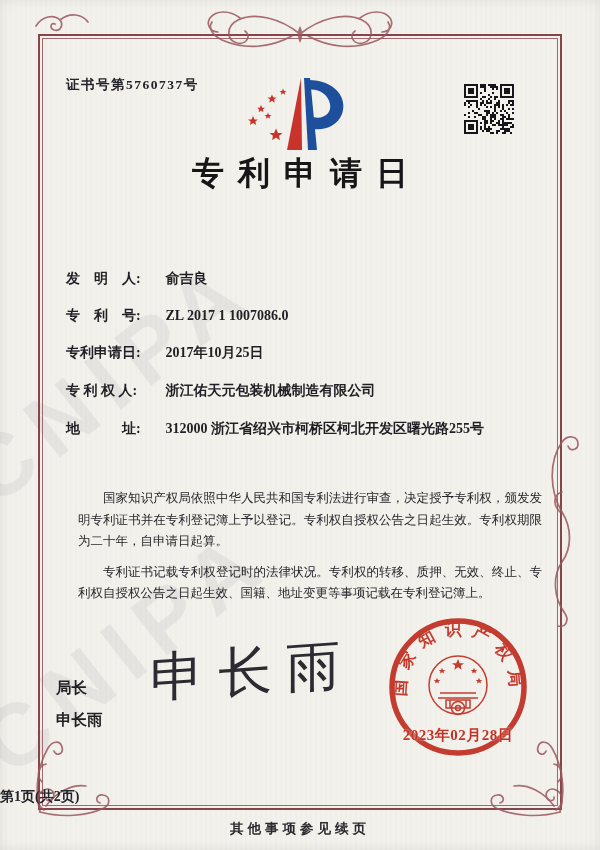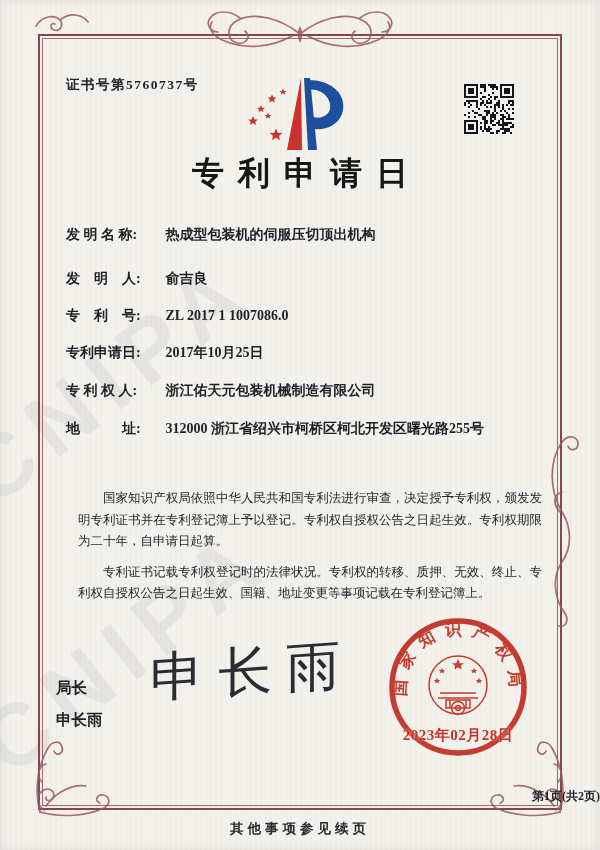--- a/index.html
+++ b/index.html
@@ -24,21 +24,21 @@
   .paras{left:62px;right:58px;top:488px;font-size:12.5px;line-height:1.72;color:#26262b;
          text-align:justify;font-weight:500;margin-left:16px;}
   .paras p{margin:0 0 9px 0;text-indent:2em;}
   .director-title{left:56px;top:678px;font-size:15.5px;font-weight:700;color:#1f1f24;text-align:center;}
   .director-name{left:56px;top:710px;font-size:15.5px;font-weight:700;color:#1f1f24;}
   .autograph{left:150px;top:634px;width:250px;font-size:54px;color:#2b2b31;
              transform:rotate(-4deg) skewX(-4deg);letter-spacing:14px;font-weight:400;}
   .seal-date{left:388px;top:726px;width:140px;text-align:center;color:#c23326;
              font-size:15px;font-weight:700;letter-spacing:.5px;
              text-shadow:0 0 2px rgba(243,241,236,.9);}
-  .page-no{left:0;right:0;top:788px;text-align:right;font-size:12px;font-weight:600;color:#23232a;padding-left:38px;}
+  .page-no{left:0;right:0;top:788px;text-align:left;font-size:14px;font-weight:600;color:#23232a;}
   .note{left:0;right:0;top:820px;text-align:center;font-size:13.5px;
         font-weight:600;letter-spacing:4px;color:#2a2a2f;}
   .watermark{color:rgba(110,118,132,.10);font-weight:700;font-family:"Liberation Sans","DejaVu Sans",sans-serif;
              pointer-events:none;user-select:none;}
   .wm2{left:-60px;top:330px;font-size:88px;transform:rotate(-38deg);letter-spacing:14px;}
   .wm3{left:-44px;top:600px;font-size:88px;transform:rotate(-38deg);letter-spacing:14px;}
   svg{display:block;}
   .orn{stroke:#9a575e;fill:none;stroke-width:1.7;stroke-linecap:round;opacity:.85;}
 </style>
 </head>
@@ -132,24 +132,20 @@
       <rect x="0.5" y="18.5" width="6" height="6"></rect>
     </g>
     <rect x="2" y="2" width="3" height="3" fill="#15151a"></rect>
     <rect x="20" y="2" width="3" height="3" fill="#15151a"></rect>
     <rect x="2" y="20" width="3" height="3" fill="#15151a"></rect>
     <path class="mods" fill="#15151a" d="M8 0h1v1h-1zM9 0h1v1h-1zM10 0h1v1h-1zM12 0h1v1h-1zM13 0h1v1h-1zM14 0h1v1h-1zM15 0h1v1h-1zM8 1h1v1h-1zM9 1h1v1h-1zM10 1h1v1h-1zM13 1h1v1h-1zM14 1h1v1h-1zM15 1h1v1h-1zM16 1h1v1h-1zM10 2h1v1h-1zM14 2h1v1h-1zM16 2h1v1h-1zM10 3h1v1h-1zM8 4h1v1h-1zM14 4h1v1h-1zM12 5h1v1h-1zM9 6h1v1h-1zM10 6h1v1h-1zM13 6h1v1h-1zM15 6h1v1h-1zM16 6h1v1h-1zM8 7h1v1h-1zM12 7h1v1h-1zM15 7h1v1h-1zM1 8h1v1h-1zM2 8h1v1h-1zM3 8h1v1h-1zM4 8h1v1h-1zM5 8h1v1h-1zM6 8h1v1h-1zM9 8h1v1h-1zM11 8h1v1h-1zM13 8h1v1h-1zM17 8h1v1h-1zM22 8h1v1h-1zM23 8h1v1h-1zM24 8h1v1h-1zM0 9h1v1h-1zM2 9h1v1h-1zM6 9h1v1h-1zM8 9h1v1h-1zM9 9h1v1h-1zM11 9h1v1h-1zM12 9h1v1h-1zM13 9h1v1h-1zM16 9h1v1h-1zM17 9h1v1h-1zM22 9h1v1h-1zM24 9h1v1h-1zM0 10h1v1h-1zM3 10h1v1h-1zM6 10h1v1h-1zM8 10h1v1h-1zM10 10h1v1h-1zM15 10h1v1h-1zM16 10h1v1h-1zM17 10h1v1h-1zM19 10h1v1h-1zM21 10h1v1h-1zM23 10h1v1h-1zM24 10h1v1h-1zM2 11h1v1h-1zM6 11h1v1h-1zM11 11h1v1h-1zM13 11h1v1h-1zM15 11h1v1h-1zM17 11h1v1h-1zM19 11h1v1h-1zM7 12h1v1h-1zM15 12h1v1h-1zM19 12h1v1h-1zM22 12h1v1h-1zM24 12h1v1h-1zM4 13h1v1h-1zM10 13h1v1h-1zM11 13h1v1h-1zM12 13h1v1h-1zM15 13h1v1h-1zM18 13h1v1h-1zM20 13h1v1h-1zM2 14h1v1h-1zM5 14h1v1h-1zM6 14h1v1h-1zM11 14h1v1h-1zM12 14h1v1h-1zM14 14h1v1h-1zM16 14h1v1h-1zM21 14h1v1h-1zM24 14h1v1h-1zM0 15h1v1h-1zM7 15h1v1h-1zM8 15h1v1h-1zM11 15h1v1h-1zM13 15h1v1h-1zM14 15h1v1h-1zM15 15h1v1h-1zM18 15h1v1h-1zM19 15h1v1h-1zM22 15h1v1h-1zM2 16h1v1h-1zM5 16h1v1h-1zM9 16h1v1h-1zM10 16h1v1h-1zM13 16h1v1h-1zM14 16h1v1h-1zM15 16h1v1h-1zM19 16h1v1h-1zM20 16h1v1h-1zM22 16h1v1h-1zM9 17h1v1h-1zM10 17h1v1h-1zM13 17h1v1h-1zM15 17h1v1h-1zM18 17h1v1h-1zM19 17h1v1h-1zM21 17h1v1h-1zM22 17h1v1h-1zM23 17h1v1h-1zM24 17h1v1h-1zM10 18h1v1h-1zM11 18h1v1h-1zM13 18h1v1h-1zM14 18h1v1h-1zM17 18h1v1h-1zM19 18h1v1h-1zM8 19h1v1h-1zM10 19h1v1h-1zM11 19h1v1h-1zM13 19h1v1h-1zM16 19h1v1h-1zM17 19h1v1h-1zM19 19h1v1h-1zM20 19h1v1h-1zM21 19h1v1h-1zM22 19h1v1h-1zM23 19h1v1h-1zM10 20h1v1h-1zM14 20h1v1h-1zM15 20h1v1h-1zM17 20h1v1h-1zM18 20h1v1h-1zM19 20h1v1h-1zM20 20h1v1h-1zM21 20h1v1h-1zM24 20h1v1h-1zM8 21h1v1h-1zM10 21h1v1h-1zM12 21h1v1h-1zM19 21h1v1h-1zM23 21h1v1h-1zM24 21h1v1h-1zM8 22h1v1h-1zM10 22h1v1h-1zM11 22h1v1h-1zM12 22h1v1h-1zM13 22h1v1h-1zM18 22h1v1h-1zM19 22h1v1h-1zM20 22h1v1h-1zM21 22h1v1h-1zM22 22h1v1h-1zM9 23h1v1h-1zM11 23h1v1h-1zM12 23h1v1h-1zM16 23h1v1h-1zM17 23h1v1h-1zM20 23h1v1h-1zM21 23h1v1h-1zM22 23h1v1h-1zM13 24h1v1h-1zM14 24h1v1h-1zM16 24h1v1h-1zM19 24h1v1h-1zM20 24h1v1h-1zM23 24h1v1h-1z"></path>
   </svg>
 
   <div class="abs title">专利申请日</div>
 
-  <div class="abs row" style="top:226px">
-    <span class="flabel">发 明 名 称:</span>
-    <span class="fvalue">热成型包装机的伺服压切顶出机构</span>
-  </div>
   <div class="abs row" style="top:270px">
     <span class="flabel">发　明　人:</span>
     <span class="fvalue">俞吉良</span>
   </div>
   <div class="abs row" style="top:307px">
     <span class="flabel">专　利　号:</span>
     <span class="fvalue">ZL 2017 1 1007086.0</span>
   </div>
   <div class="abs row" style="top:344px">
     <span class="flabel">专利申请日:</span>

